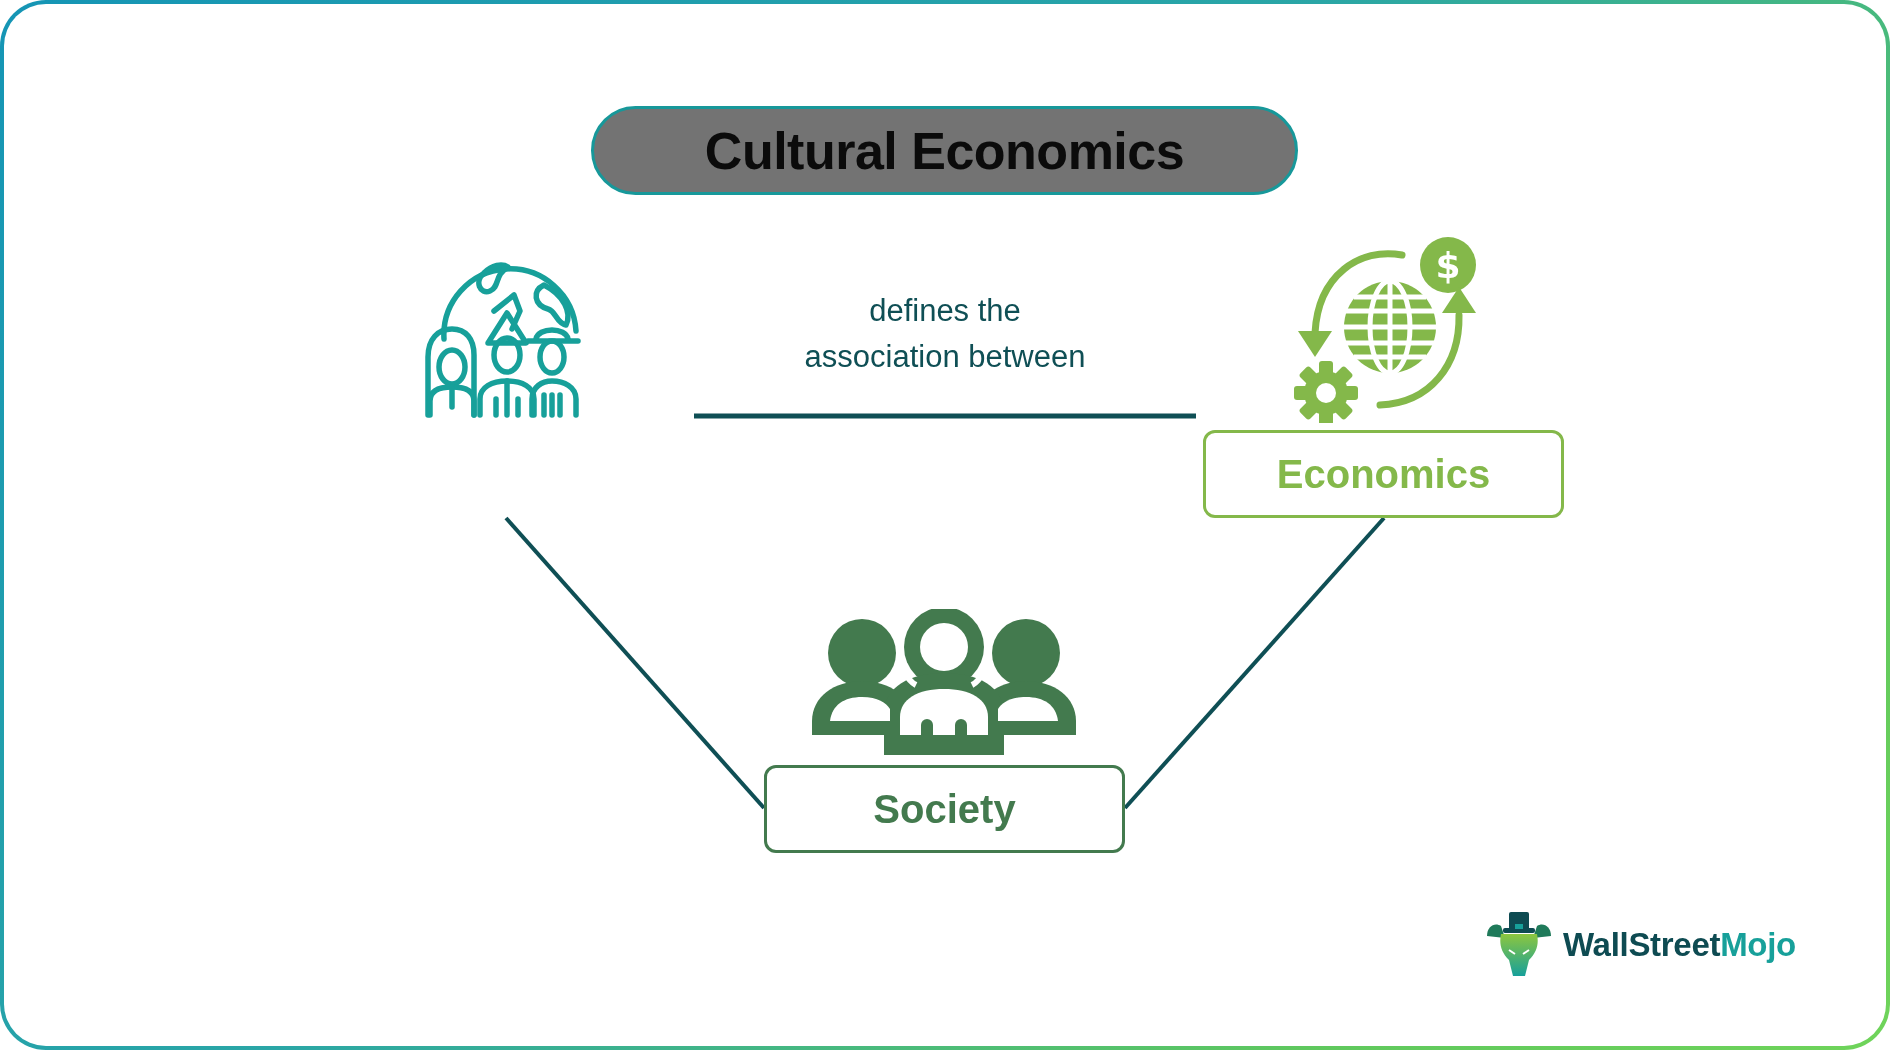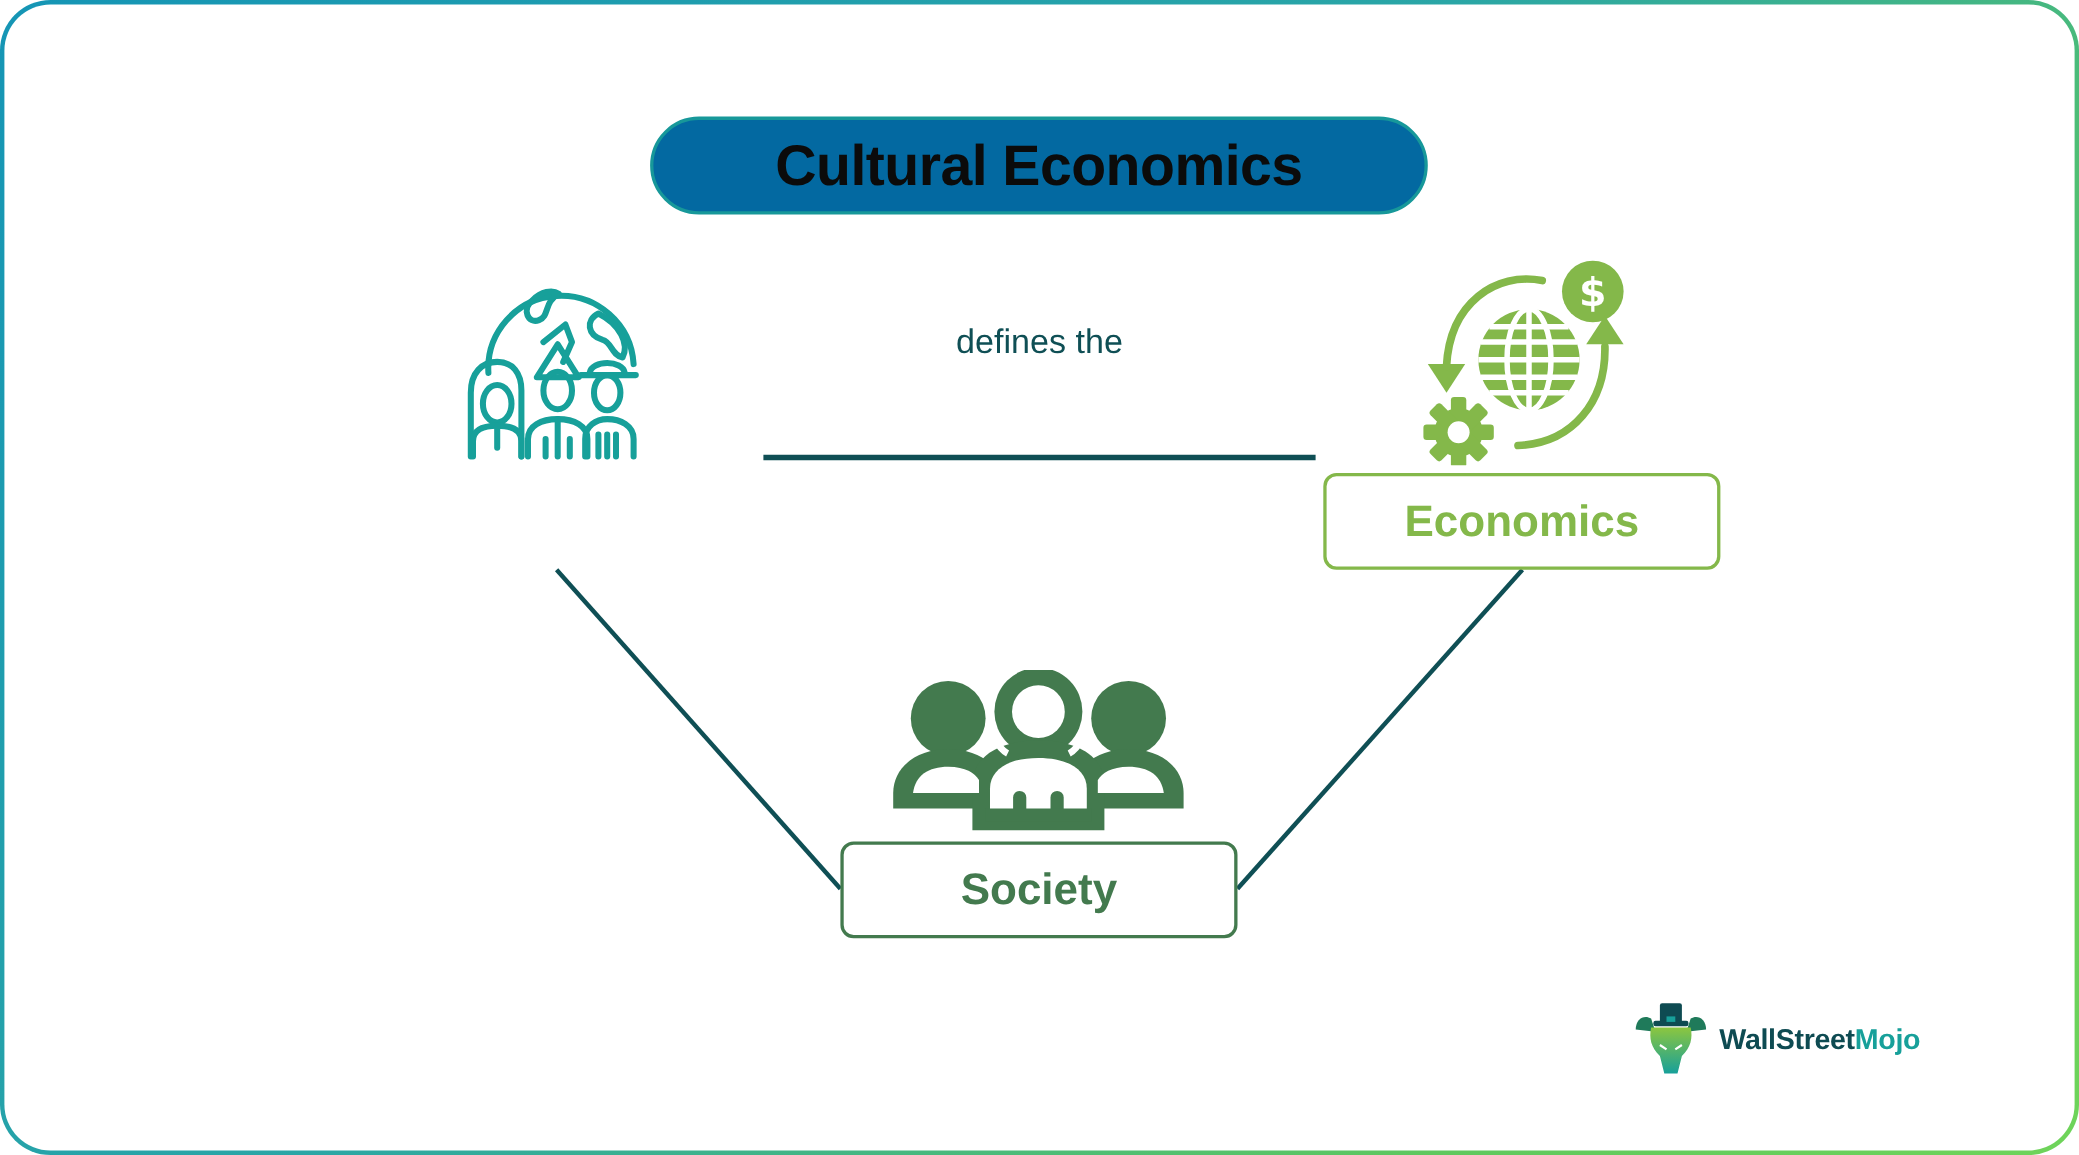--- a/index.html
+++ b/index.html
@@ -7,42 +7,42 @@
   .frame {
     position: absolute; left: 0; top: 0; width: 1890px; height: 1050px;
     box-sizing: border-box; border-radius: 46px; padding: 4px;
     background: linear-gradient(135deg, #1595b5 0%, #2aa6a6 45%, #5fc85e 80%, #6fd45a 100%);
   }
   .frame-inner { width: 100%; height: 100%; background: #ffffff; border-radius: 42px; }
   .canvas { position: absolute; left: 0; top: 0; width: 1890px; height: 1050px; }
   .title-pill {
     position: absolute; left: 591px; top: 106px; width: 707px; height: 89px;
     box-sizing: border-box; border: 3px solid #17989a; border-radius: 45px;
-    display: flex; align-items: center; justify-content: center; background: #0369a1;
+    display: flex; align-items: center; justify-content: center; background: #737373;
   }
   .title-pill span { font-size: 52px; font-weight: 700; color: #0b0b0b; letter-spacing: -0.5px; }
   .node {
     position: absolute; width: 361px; height: 88px; box-sizing: border-box;
     border-radius: 12px; border: 3px solid; background: #fff;
     display: flex; align-items: center; justify-content: center;
   }
   .node span { font-size: 40px; font-weight: 700; }
   .node.culture { left: 325px; top: 430px; border-color: #17a09a; }
   .node.culture span { color: #17a09a; }
   .node.economics { left: 1203px; top: 430px; border-color: #84b84a; }
   .node.economics span { color: #84b84a; }
   .node.society { left: 764px; top: 765px; border-color: #437a4e; }
   .node.society span { color: #437a4e; }
   .relation {
     position: absolute; left: 694px; top: 288px; width: 502px; text-align: center;
     color: #0f4f55; font-size: 31px; font-weight: 400; line-height: 46px;
   }
   .icon { position: absolute; }
   .logo { position: absolute; left: 1483px; top: 910px; height: 70px; display: flex; align-items: center; }
-  .logo .wordmark { font-size: 26px; font-weight: 700; margin-left: 8px; letter-spacing: -0.3px; }
+  .logo .wordmark { font-size: 33px; font-weight: 700; margin-left: 8px; letter-spacing: -0.3px; }
   .logo .w1 { color: #0e4b52; }
   .logo .w2 { color: #17a09a; }
 </style>
 </head>
 <body>
 
 <div class="frame">
     <div class="frame-inner"></div>
   </div>
 
@@ -53,20 +53,21 @@
     <line x1="506" y1="518" x2="764" y2="808" stroke="#0f4f55" stroke-width="4"></line>
     <line x1="1384" y1="518" x2="1125" y2="808" stroke="#0f4f55" stroke-width="4"></line>
   </svg>
 
   <div class="title-pill">
     <span>Cultural Economics</span>
   </div>
 
   <div class="relation">
     <div>defines the</div>
+    <div>association between</div>
   </div>
 
   <svg class="icon" style="left:416px;top:239px;" width="182" height="182" viewBox="0 0 182 182" fill="none" stroke="#17a09a" stroke-width="5.5" stroke-linecap="round" stroke-linejoin="round">
     <path d="M28 100 A 66 66 0 1 1 160 92"></path>
     <path d="M68 34 C 58 42, 64 56, 74 52 C 84 48, 78 36, 92 28 C 86 24, 76 26, 68 34 Z"></path>
     <path d="M128 46 C 116 52, 118 66, 132 70 C 140 72, 140 84, 150 86 C 156 74, 148 56, 128 46 Z"></path>
     <path d="M78 72 L 98 56 L 104 72 L 96 90"></path>
 
     <path d="M12 176 V 118 C 12 100, 22 90, 36 90 C 50 90, 58 100, 58 116 V 176"></path>
     <ellipse cx="36" cy="128" rx="13" ry="17"></ellipse>

